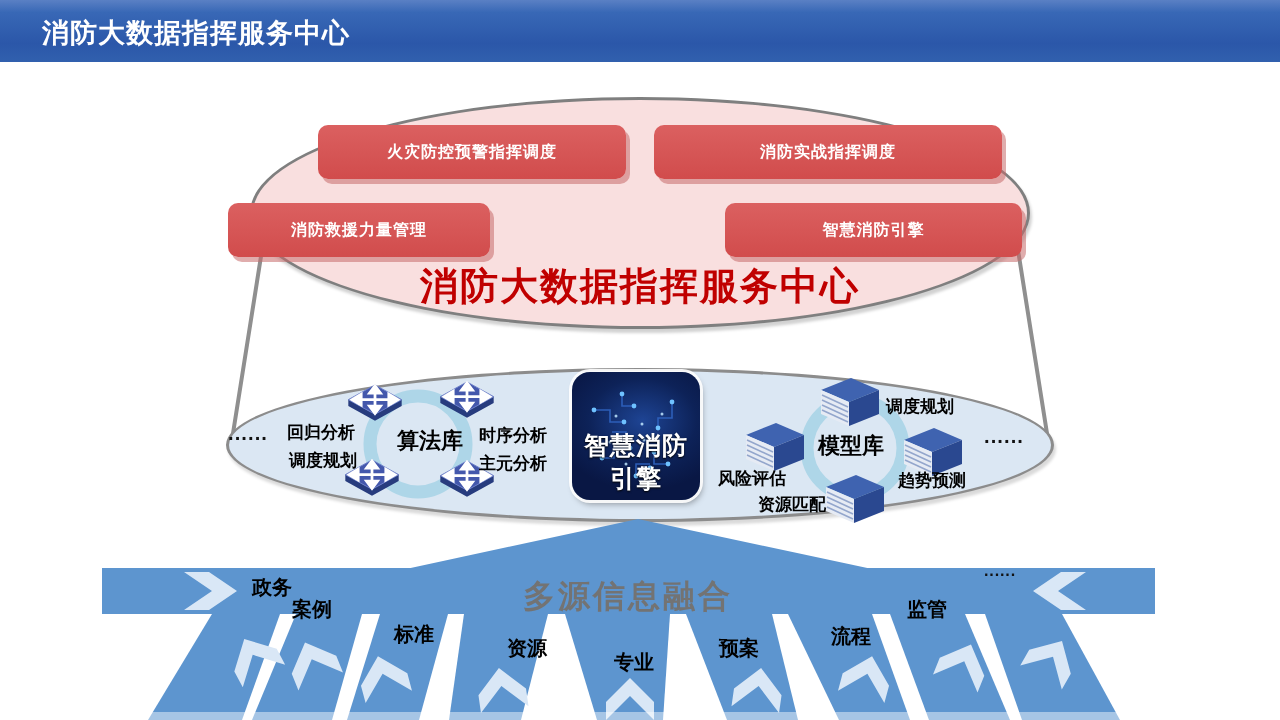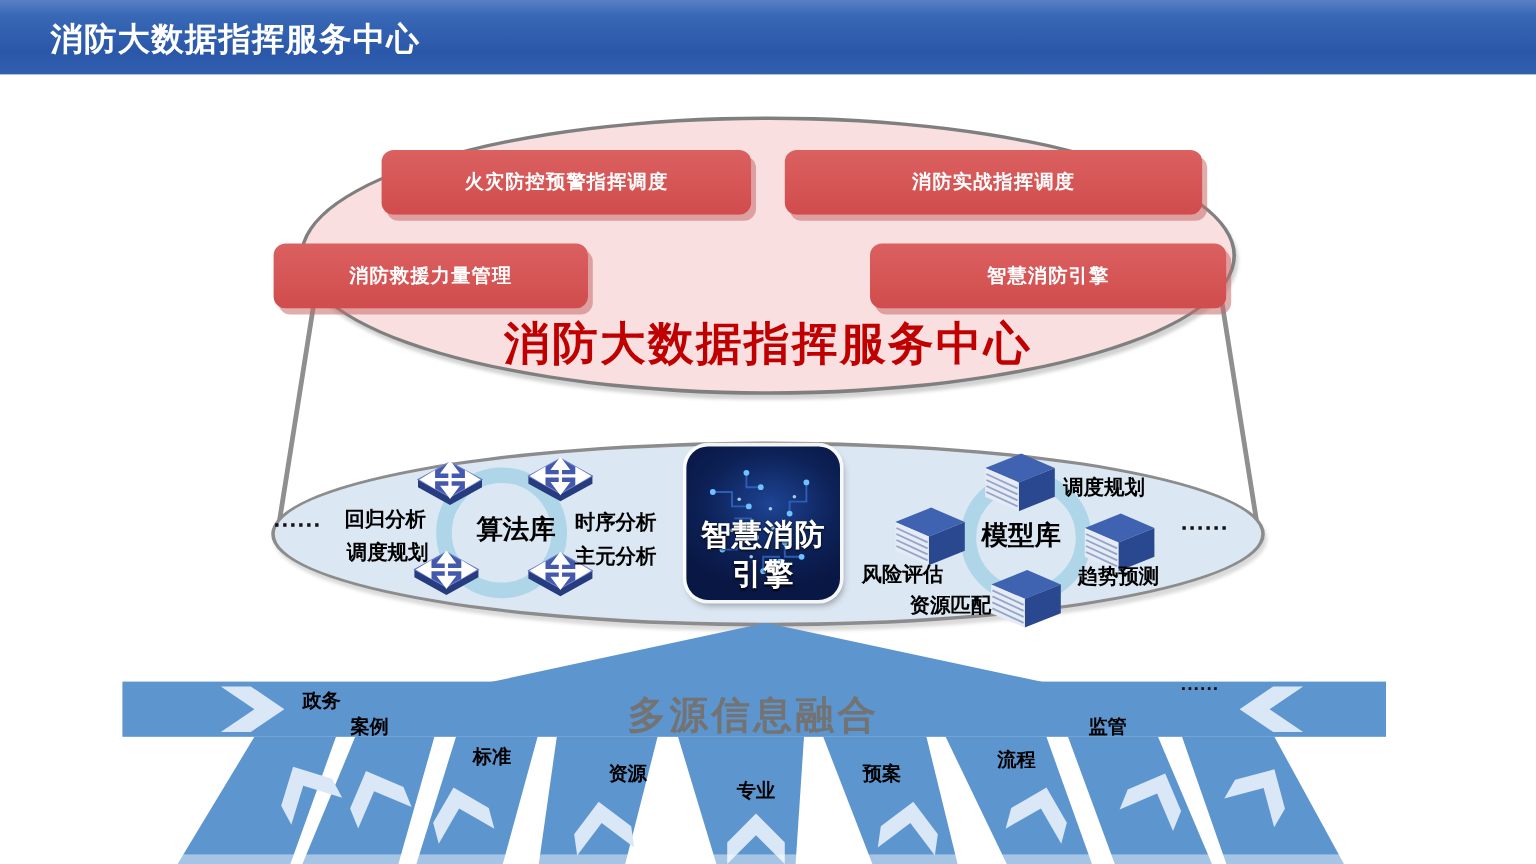--- a/index.html
+++ b/index.html
@@ -36,21 +36,21 @@
   .dots { position:absolute; font-size:20px; font-weight:bold; color:#111; white-space:nowrap; }
 
   .engine { left:572px; top:372px; width:128px; height:128px; border-radius:18px; overflow:hidden;
     background:radial-gradient(90px 70px at 55% 38%, #1e4494 0%, #0d2258 60%, #091744 100%);
     box-shadow:0 0 0 3px rgba(255,255,255,0.9), 2px 4px 6px rgba(0,0,0,0.35); }
   .engine-label { position:absolute; left:0; bottom:5px; width:100%; text-align:center;
     color:#fff; font-size:25px; font-weight:bold; letter-spacing:1px; text-shadow:0 1px 2px #000; }
 
   .fusion-title { left:428px; top:575px; width:400px; text-align:center; color:#737373;
     font-size:32px; font-weight:bold; letter-spacing:3px; white-space:nowrap; }
-  .src-label { position:absolute; font-size:16px; font-weight:bold; color:#000; white-space:nowrap; }
+  .src-label { position:absolute; font-size:20px; font-weight:bold; color:#000; white-space:nowrap; }
   .band-dots { position:absolute; font-size:16px; font-weight:bold; color:#111; white-space:nowrap; }
 
   .icon { position:absolute; }
 </style>
 </head>
 <body>
 
 <div class="stage">
 
   <svg width="0" height="0" style="position:absolute">

